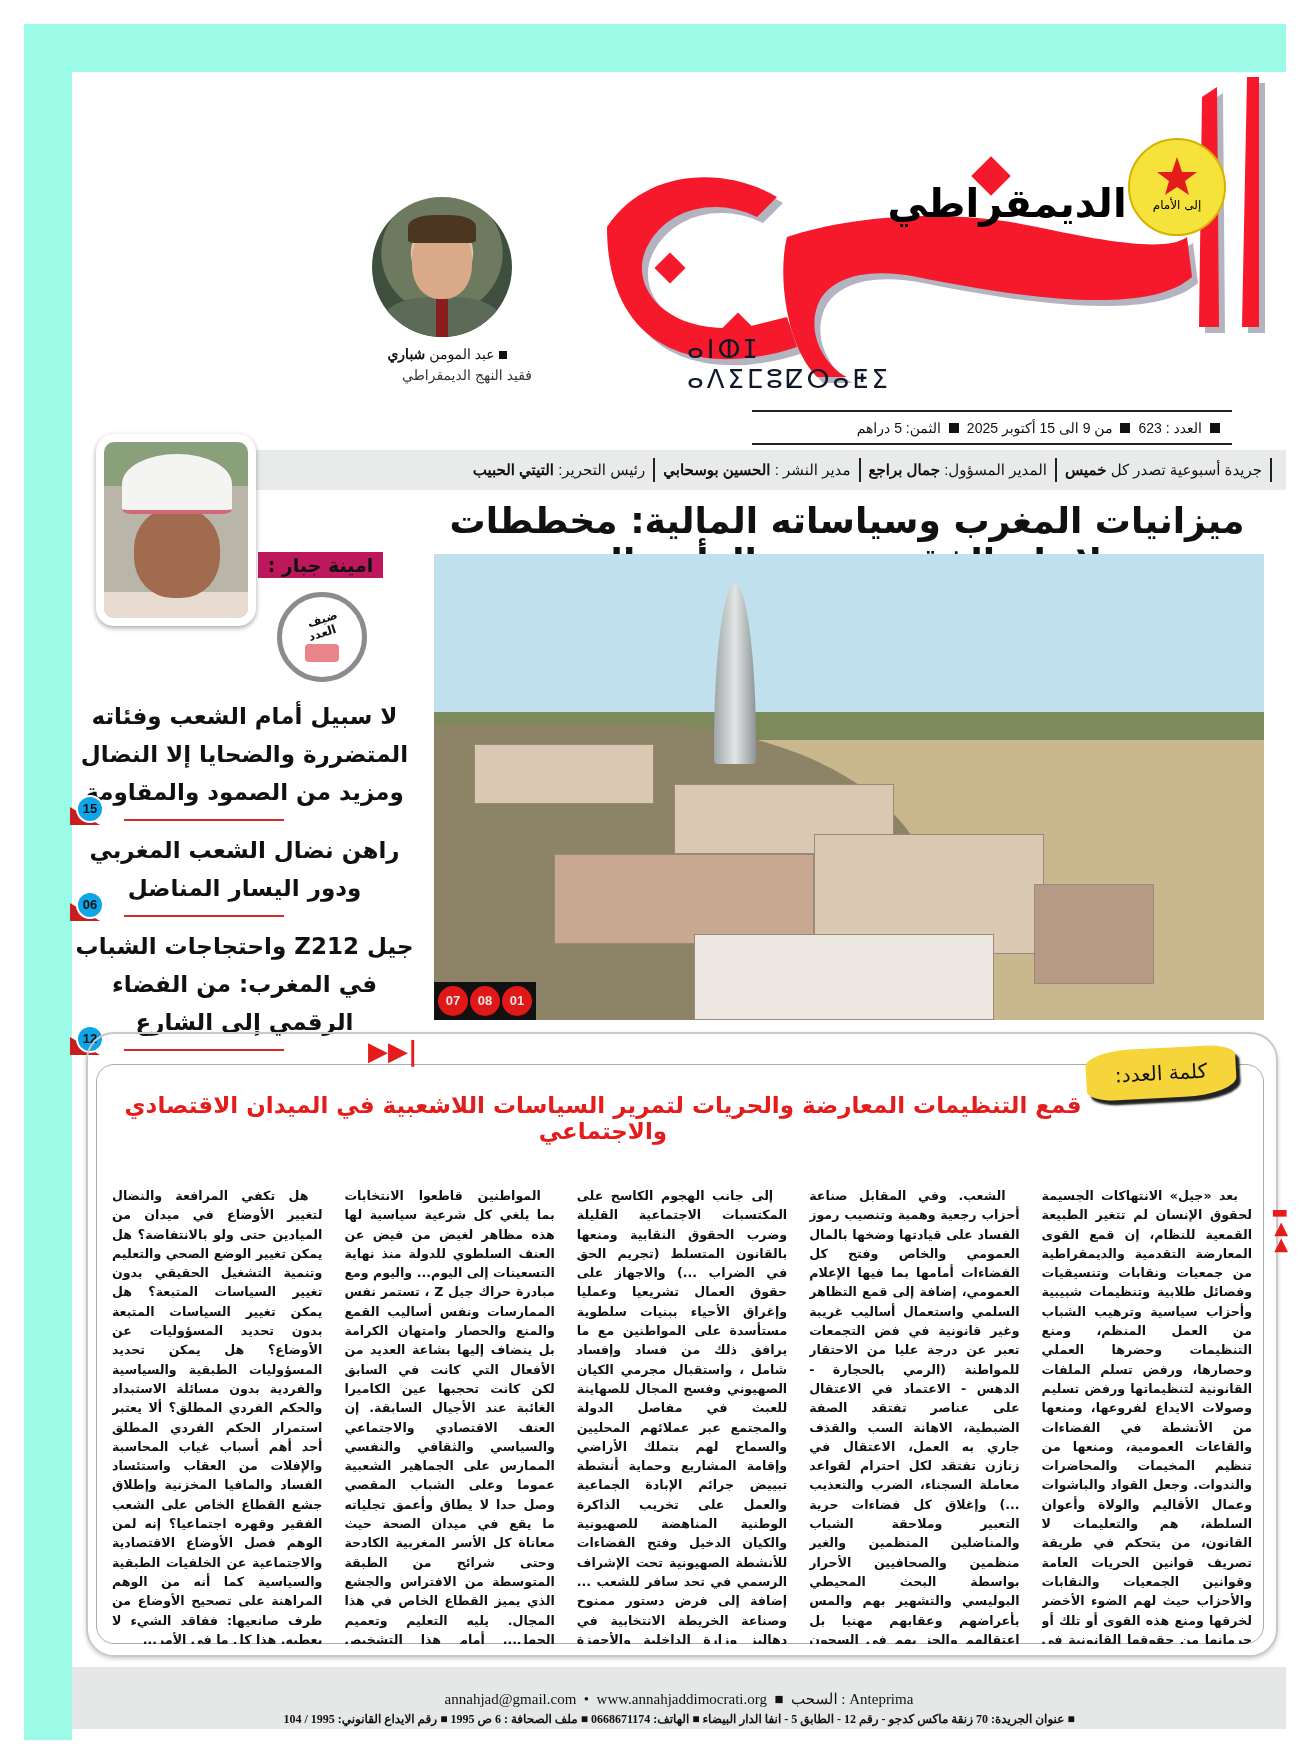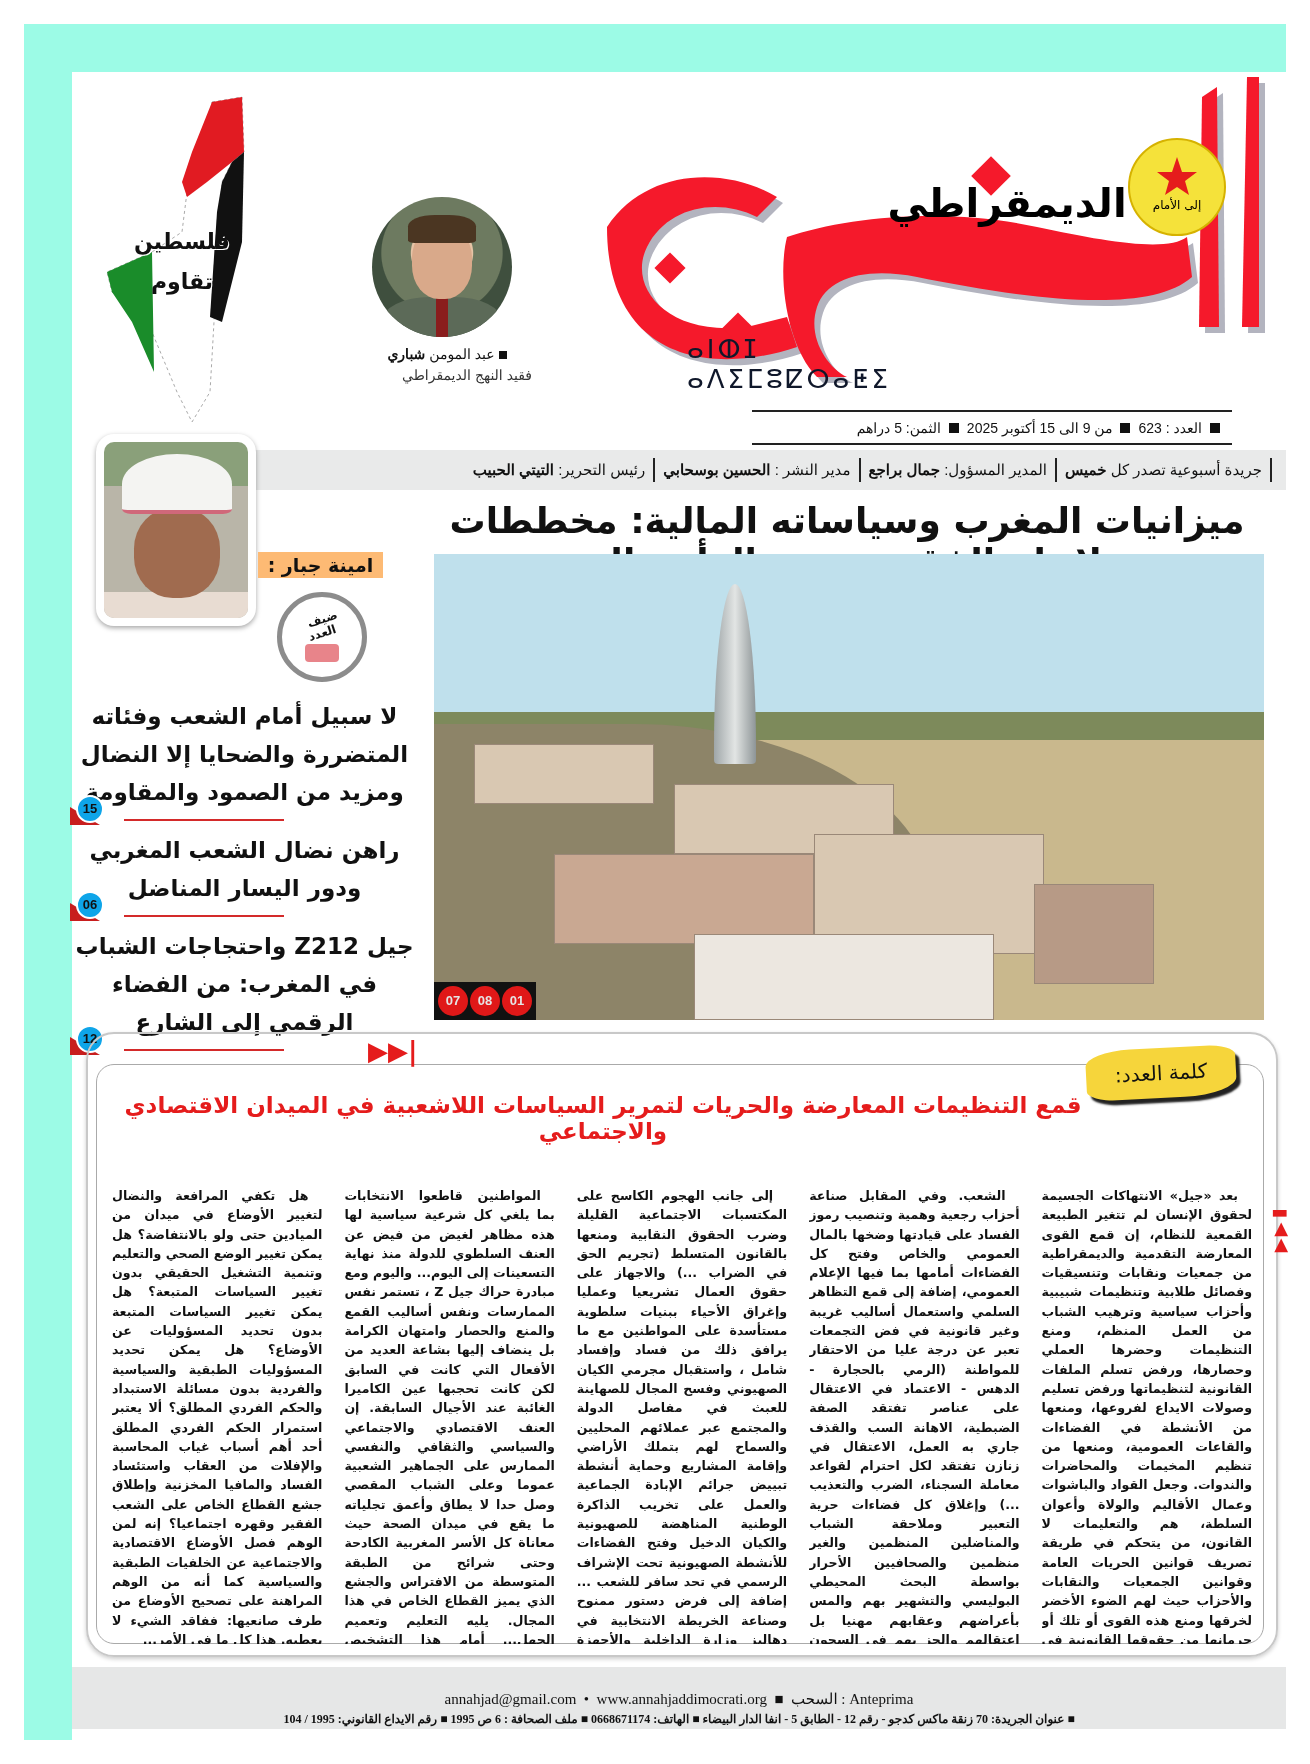--- a/index.html
+++ b/index.html
@@ -34,21 +34,21 @@
   .pal-map { position: absolute; left: 20px; top: 20px; width: 190px; height: 330px; }
   .pal-text { position: absolute; left: 30px; top: 130px; width: 120px; text-align: center; font-size: 22px; font-weight: bold; line-height: 40px; font-family: "DejaVu Sans", sans-serif; text-shadow: 1px 1px 0 #fff; }
 
   
   .guest-photo { position: absolute; left: 24px; top: 362px; width: 160px; height: 192px; border-radius: 18px; background: #fff; box-shadow: 0 2px 5px rgba(0,0,0,.35); padding: 8px; }
   .guest-photo .inner { width: 100%; height: 100%; border-radius: 10px; overflow: hidden; position: relative; background: linear-gradient(#8aa07a 0 25%, #b9b5a8 25% 100%); }
   .guest-photo .cap { position: absolute; left: 18px; top: 12px; width: 110px; height: 60px; background: #f4f4f2; border-radius: 60% 60% 10% 10%; border-bottom: 4px solid #d0687a; }
   .guest-photo .face { position: absolute; left: 30px; top: 66px; width: 86px; height: 90px; border-radius: 45%; background: #a06b4f; }
   .guest-photo .shirt { position: absolute; left: 0; top: 150px; width: 100%; height: 40px; background: #e8dcd2; }
 
-  .guest-name { position: absolute; left: 186px; top: 480px; width: 125px; height: 26px; background: #fdba74; font-size: 19px; font-weight: bold; text-align: center; line-height: 26px; font-family: "DejaVu Sans", sans-serif; }
+  .guest-name { position: absolute; left: 186px; top: 480px; width: 125px; height: 26px; background: #be185d; font-size: 19px; font-weight: bold; text-align: center; line-height: 26px; font-family: "DejaVu Sans", sans-serif; }
   .guest-badge { position: absolute; left: 205px; top: 520px; width: 90px; height: 90px; border-radius: 50%; border: 5px solid #8c8c8c; display: flex; flex-direction: column; align-items: center; justify-content: center; background: #fff; }
   .guest-badge .lbl { font-size: 12px; font-weight: bold; line-height: 14px; transform: rotate(-18deg); }
   .guest-badge .stamp { width: 34px; height: 18px; background: #e8848a; border-radius: 4px; margin-top: 4px; }
 
   .side-heads { position: absolute; left: 0px; top: 625px; width: 345px; }
   .side-item { position: relative; text-align: center; font-weight: bold; font-family: "DejaVu Sans", sans-serif; font-size: 23px; line-height: 38px; padding-bottom: 12px; margin-bottom: 8px; }
   .side-item::after { content: ""; position: absolute; bottom: 2px; left: 52px; width: 160px; height: 2px; background: #d42a2a; }
   .side-item .pg { position: absolute; left: 4px; bottom: 0px; width: 28px; height: 28px; border-radius: 50%; background: #0ea5e9; border: 2px solid #fff; font-size: 13px; line-height: 24px; text-align: center; font-family: "Liberation Sans", sans-serif; font-weight: bold; direction: ltr; }
   .side-item .tri { position: absolute; left: -2px; bottom: -2px; width: 0; height: 0; border-left: 30px solid #c81e1e; border-top: 18px solid transparent; }
 
@@ -76,32 +76,20 @@
   .footer { position: absolute; left: 0; top: 1595px; width: 1214px; height: 62px; background: #e6e7e7; text-align: center; font-family: "Liberation Serif", serif; }
   .footer .l1 { font-size: 15px; padding-top: 23px; direction: rtl; }
   .footer .l2 { font-size: 12px; font-weight: bold; padding-top: 4px; }
 </style>
 </head>
 <body>
 
 <div class="frame">
 <div class="page">
 
-  <div class="pal-map">
-    <svg viewBox="0 0 190 330">
-      <polygon points="120,10 150,5 152,60 140,70 130,90 118,300 100,330 85,300 60,240 20,200 15,180 60,160 90,140 95,100 110,60" fill="#fff" stroke="#aaa" stroke-width="1" stroke-dasharray="3,3"></polygon>
-      <polygon points="120,10 150,5 152,60 140,70 115,90 95,105 90,90 100,60" fill="#e11b22"></polygon>
-      <polygon points="140,70 152,60 150,150 130,230 118,225 125,120 130,90" fill="#111"></polygon>
-      <polygon points="15,180 60,160 62,280 40,230 20,200" fill="#1a8c2a"></polygon>
-    </svg>
-    <div class="pal-text">
-      <div>فلسطين</div>
-      <div>تقاوم</div>
-    </div>
-  </div>
 
   <div class="author-photo">
     <div class="suit"></div>
         <div class="tie"></div>
         <div class="face"></div>
         <div class="hair"></div>
   </div>
   <div class="author-name">
     <span class="sq" style="width:8px;height:8px;"></span>
     <span>عبد المومن</span>

